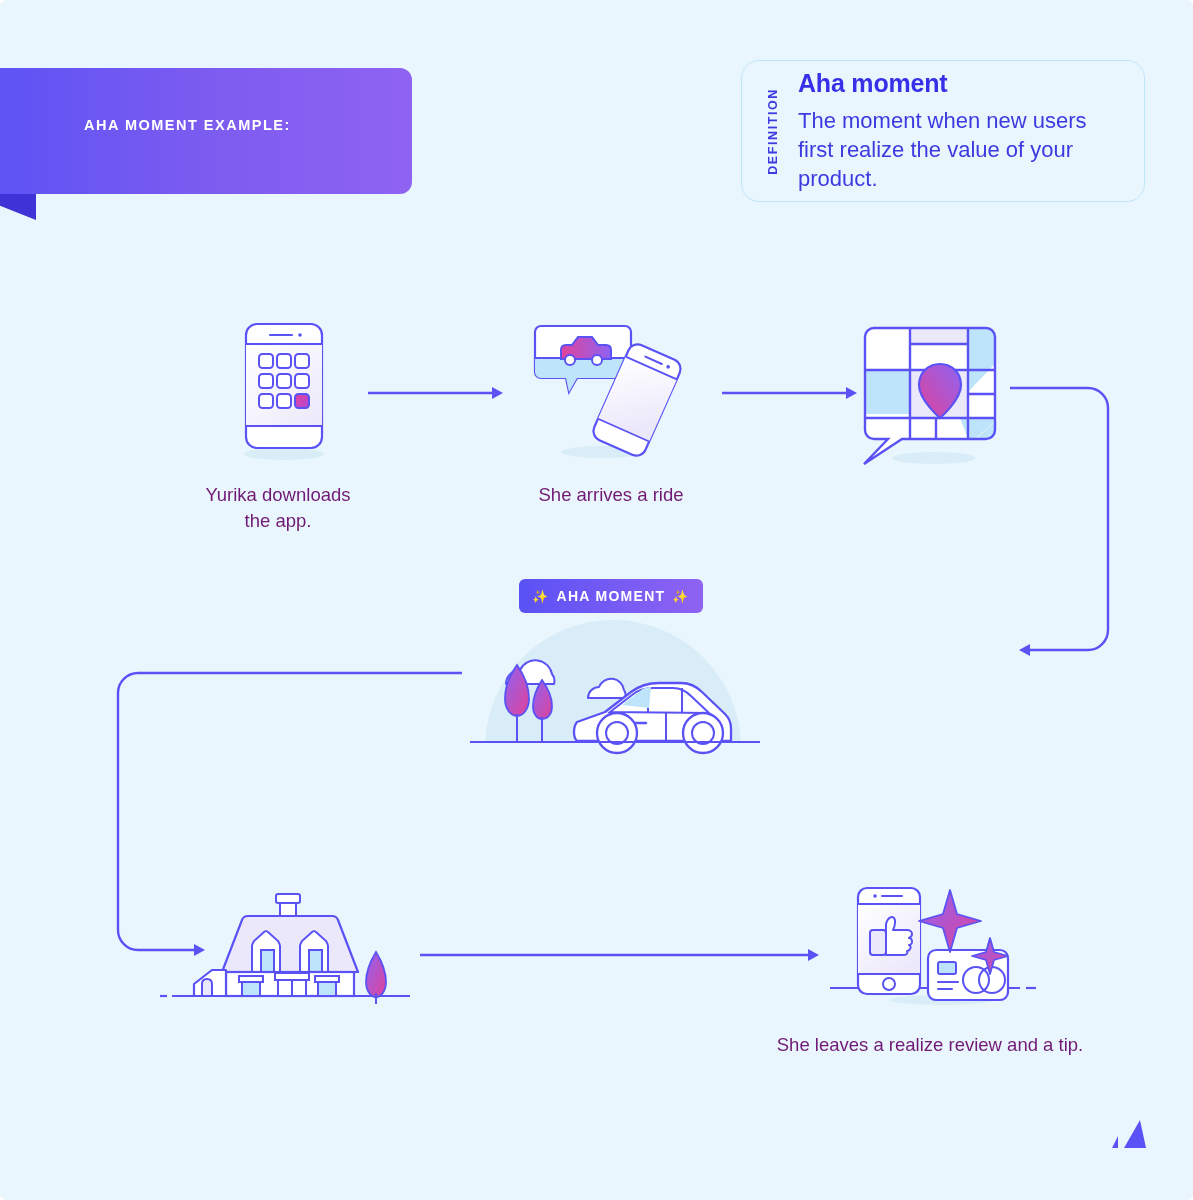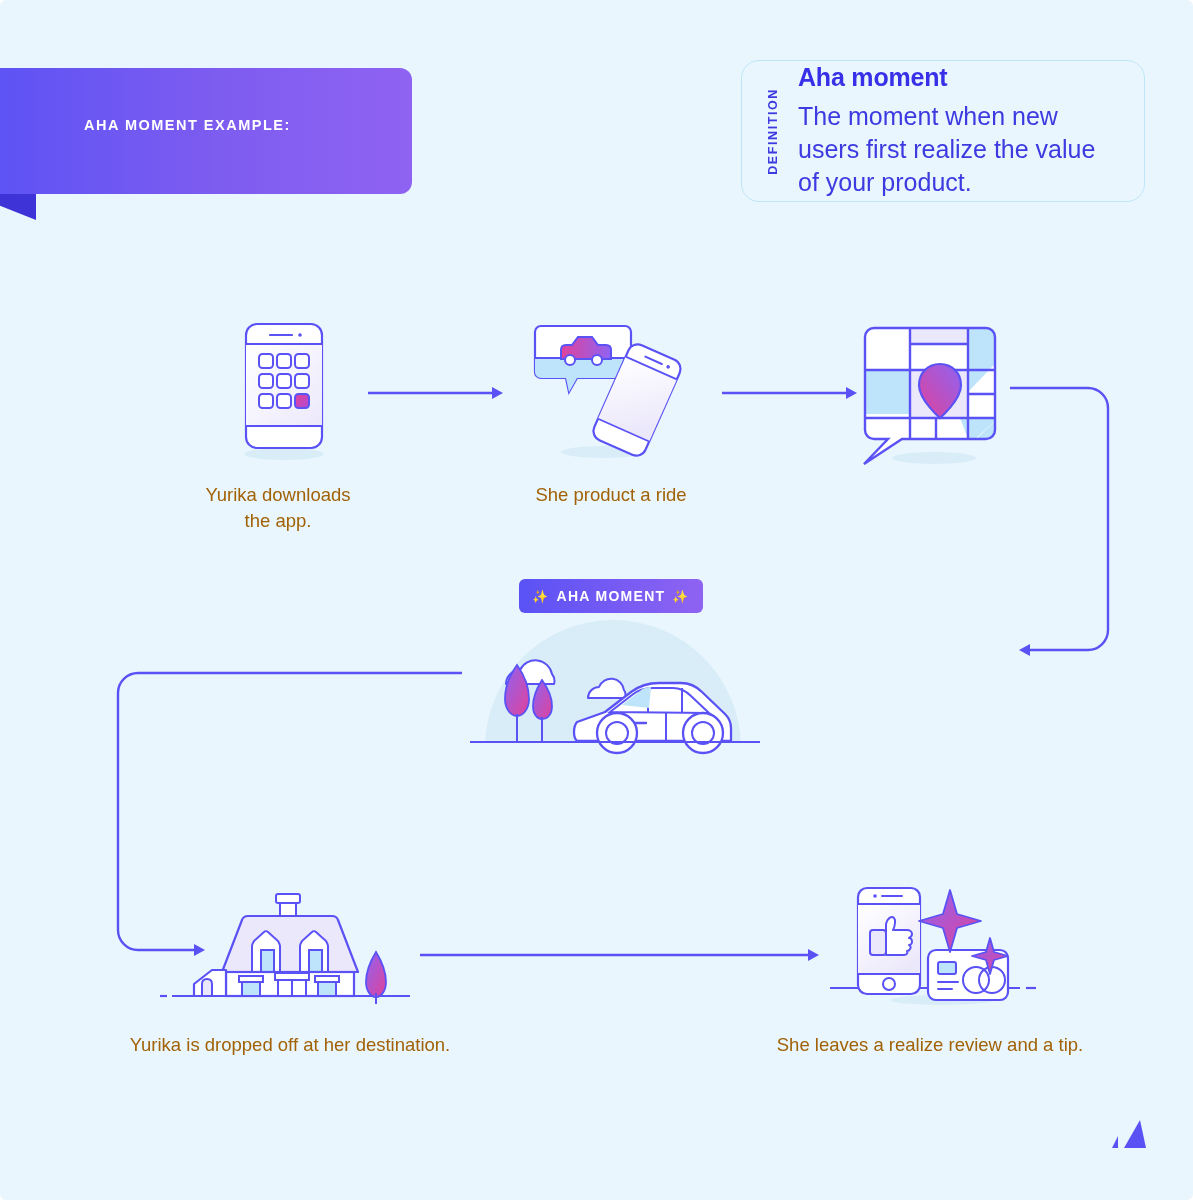--- a/index.html
+++ b/index.html
@@ -88,28 +88,28 @@
   #definition-body { flex: 1; }
   .definition-title {
     color: #3730e8;
     font-size: 25px;
     font-weight: bold;
     margin-bottom: 8px;
     letter-spacing: -0.2px;
   }
   .definition-text {
     color: #3c3ae0;
-    font-size: 25px;
+    font-size: 22px;
     line-height: 1.33;
   }
 
   
   .caption {
     position: absolute;
-    color: #a16207;
+    color: #701a75;
     font-size: 18.5px;
     line-height: 1.38;
     text-align: center;
   }
 
   
   #aha-badge {
     position: absolute;
     left: 519px;
     top: 579px;
@@ -221,21 +221,21 @@
       <g transform="rotate(24 104 78)">
         <rect x="76" y="26" width="56" height="104" rx="10" fill="#ffffff" stroke="#5a52f5" stroke-width="2.2"></rect>
         <rect x="76" y="43" width="56" height="68" fill="url(#phoneShine2)"></rect>
         <line x1="76" y1="43" x2="132" y2="43" stroke="#5a52f5" stroke-width="1.8"></line>
         <line x1="76" y1="111" x2="132" y2="111" stroke="#5a52f5" stroke-width="1.8"></line>
         <line x1="94" y1="35" x2="112" y2="35" stroke="#5a52f5" stroke-width="2" stroke-linecap="round"></line>
         <circle cx="119" cy="35" r="1.8" fill="#5a52f5"></circle>
       </g>
     </svg>
   </div>
-  <div class="caption" style="left:505px; top:482px; width:212px;">She product a ride</div>
+  <div class="caption" style="left:505px; top:482px; width:212px;">She arrives a ride</div>
 
   <div class="art" style="left:722px; top:386px;">
     <svg width="136" height="14" viewBox="0 0 136 14">
       <line x1="0" y1="7" x2="124" y2="7" stroke="#5a52f5" stroke-width="2.4"></line>
       <path d="M124 1 L135 7 L124 13 Z" fill="#5a52f5"></path>
     </svg>
   </div>
 
   <div class="art" style="left:858px; top:322px;">
     <svg width="150" height="140" viewBox="0 0 150 140">
@@ -366,21 +366,20 @@
       <rect x="158" y="98" width="18" height="18" fill="#bde4fa" stroke="#5a52f5" stroke-width="2"></rect>
       <rect x="155" y="96" width="24" height="6" fill="#ffffff" stroke="#5a52f5" stroke-width="2"></rect>
       <rect x="118" y="99" width="28" height="17" fill="#ffffff" stroke="#5a52f5" stroke-width="2"></rect>
       <line x1="132" y1="99" x2="132" y2="116" stroke="#5a52f5" stroke-width="2"></line>
       <rect x="115" y="93" width="34" height="7" fill="#ffffff" stroke="#5a52f5" stroke-width="2"></rect>
 
       <path d="M216 72 c8 13 10 23 10 30 c0 9 -5 15 -10 15 c-5 0 -10 -6 -10 -15 c0 -7 2 -17 10 -30 Z" fill="url(#treeGrad2)" stroke="#5a52f5" stroke-width="1.8"></path>
       <line x1="216" y1="113" x2="216" y2="124" stroke="#5a52f5" stroke-width="2"></line>
     </svg>
   </div>
-  <div class="caption" style="left:70px; top:1032px; width:440px;">Yurika is dropped off at her destination.</div>
 
   <div class="art" style="left:420px; top:948px;">
     <svg width="400" height="14" viewBox="0 0 400 14">
       <line x1="0" y1="7" x2="388" y2="7" stroke="#5a52f5" stroke-width="2.4"></line>
       <path d="M388 1 L399 7 L388 13 Z" fill="#5a52f5"></path>
     </svg>
   </div>
 
   <div class="art" style="left:830px; top:878px;">
     <svg width="240" height="128" viewBox="0 0 240 128">

